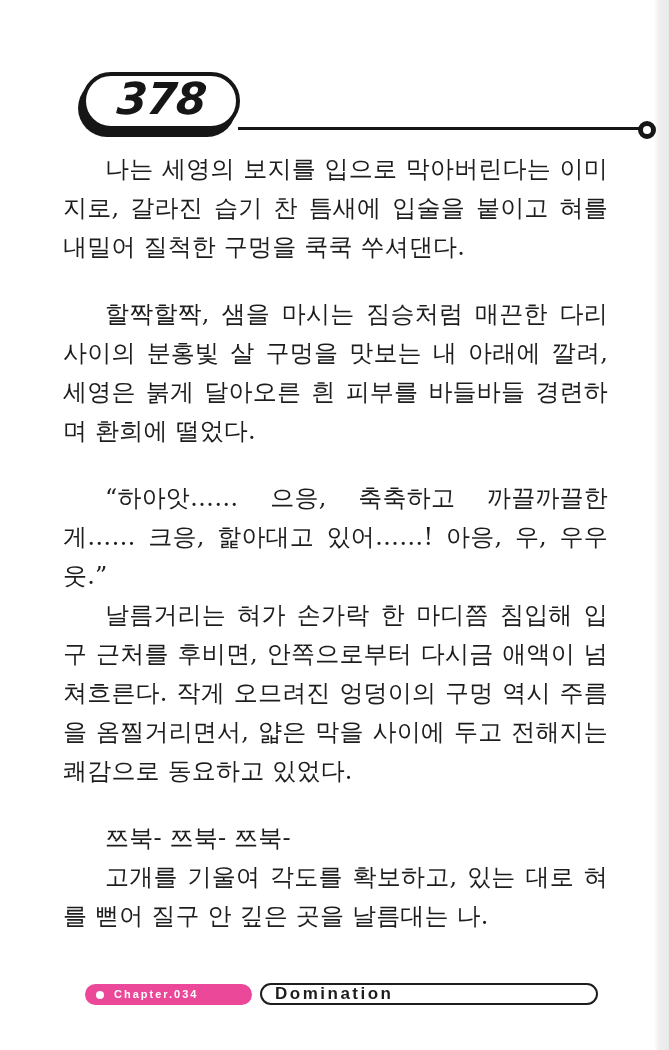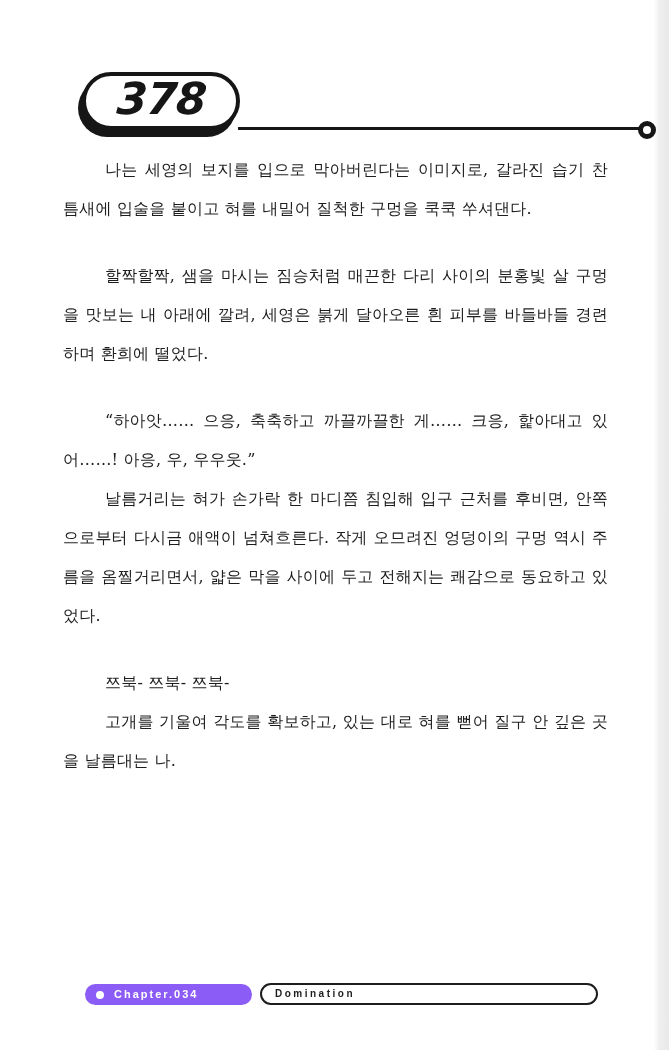--- a/index.html
+++ b/index.html
@@ -53,33 +53,33 @@
     border: 5px solid #161616;
     border-radius: 50%;
     z-index: 1;
   }
 
   
   .bodytext {
     position: absolute; left: 63px; top: 150px;
     width: 545px;
     color: #1d1d1d;
-    font-size: 16px;
+    font-size: 24px;
     line-height: 39px;
     text-align: justify;
     letter-spacing: 0.2px;
   }
   .bodytext p { text-indent: 42px; }
   .bodytext p.gap { margin-top: 28px; }
 
   
   .footer-chapter {
     position: absolute; left: 85px; top: 984px;
     width: 167px; height: 21px;
-    background: #8b5cf6;
+    background: #ec4899;
     border-radius: 11px;
     display: flex; align-items: center;
     padding-left: 11px;
   }
   .footer-dot {
     width: 8px; height: 8px;
     background: #ffffff;
     border-radius: 50%;
     margin-right: 10px;
     flex: 0 0 auto;
@@ -99,21 +99,21 @@
     background: #ffffff;
     border: 2px solid #1d1d1d;
     border-radius: 12px;
     display: flex; align-items: center;
     padding-left: 13px;
   }
   .footer-title-label {
     color: #1d1d1d;
     font-family: "Liberation Sans", sans-serif;
     font-weight: 700;
-    font-size: 10px;
+    font-size: 17px;
     letter-spacing: 2.5px;
     white-space: nowrap;
     padding-bottom: 1px;
   }
 </style>
 </head>
 <body>
 
 <div class="edge-shade"></div>
 

